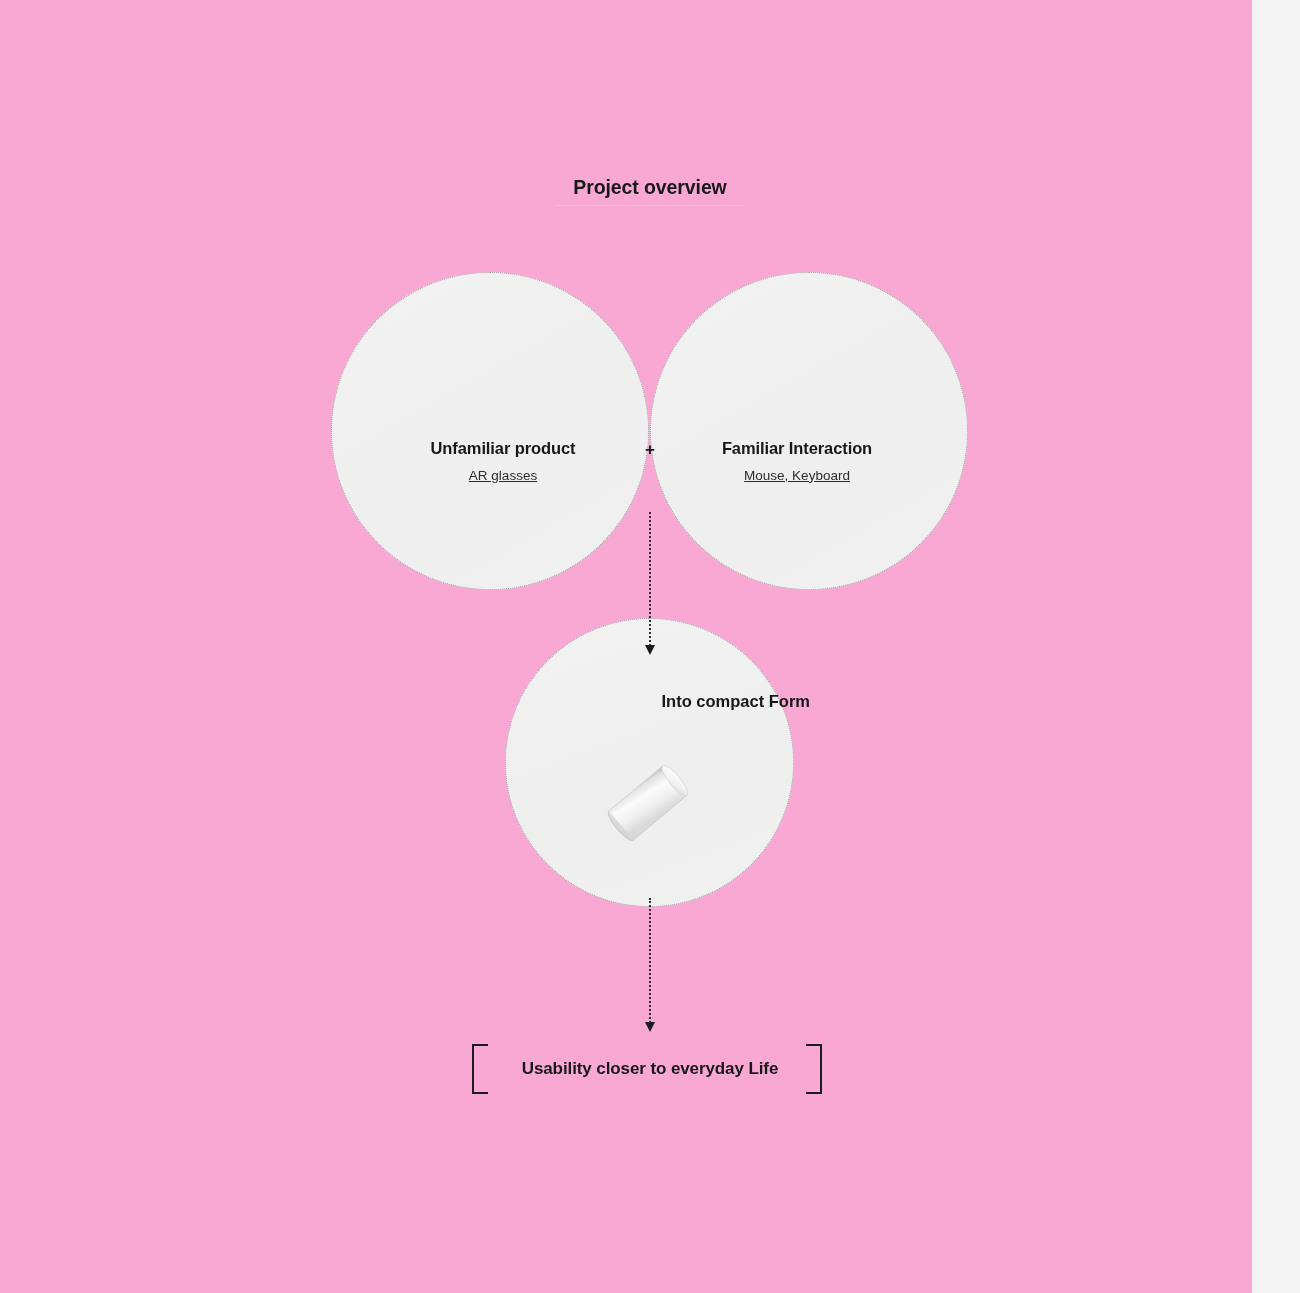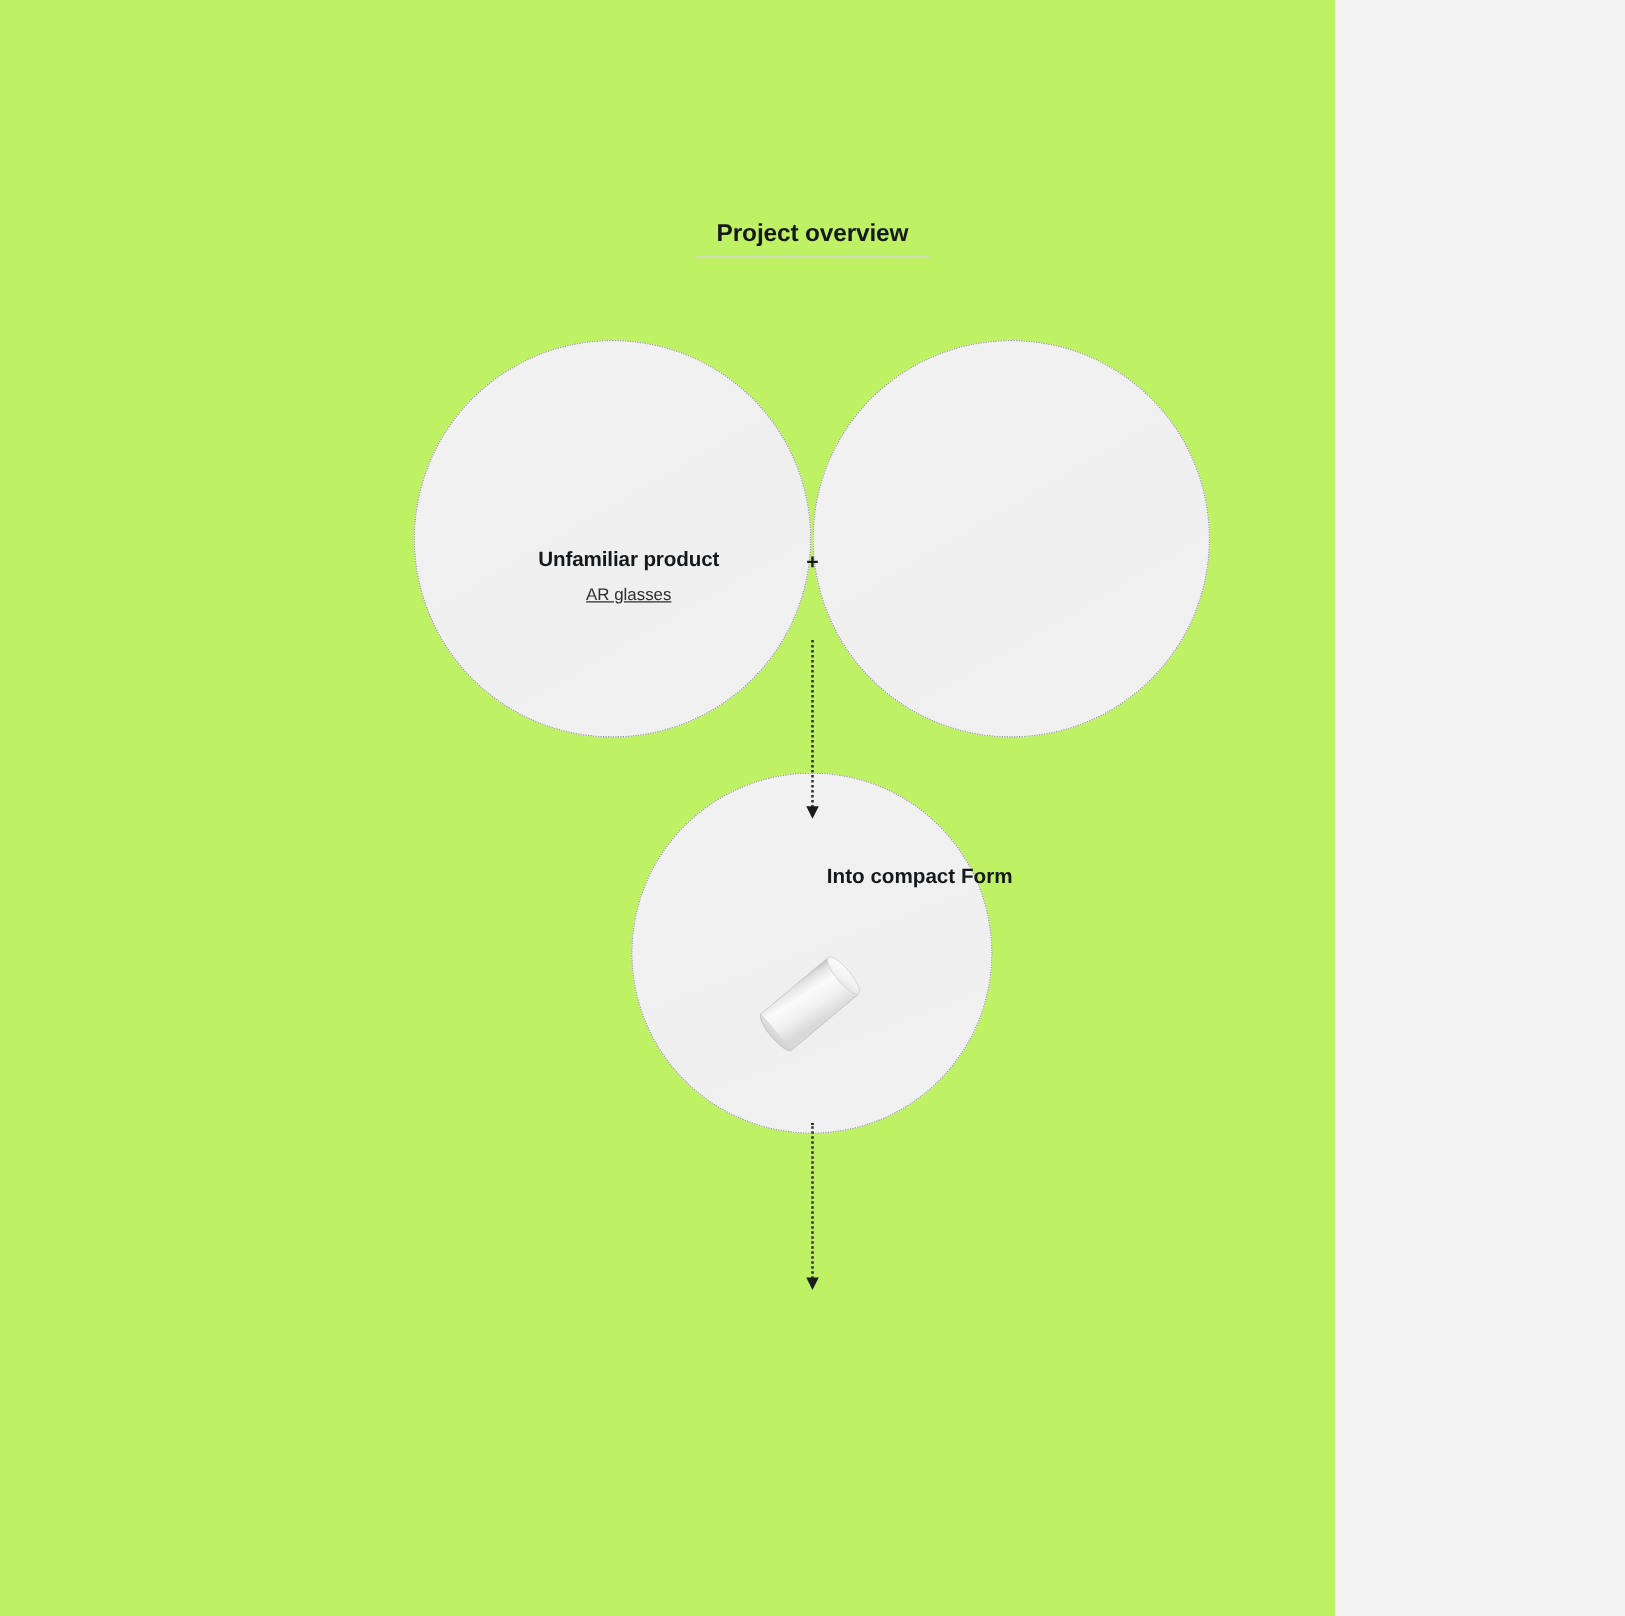--- a/index.html
+++ b/index.html
@@ -4,23 +4,23 @@
 <style>
   * { margin:0; padding:0; box-sizing:border-box; }
   html, body {
     width:1300px; height:1293px;
     background:#f4f4f4;
     font-family:"Liberation Sans", sans-serif;
     -webkit-font-smoothing:antialiased;
   }
   #canvas {
     position:relative;
-    width:1068px; height:1293px;
+    width:1252px; height:1293px;
     overflow:hidden;
-    background:#bef264;
+    background:#f9a8d4;
   }
 
   
   .title-block {
     position:absolute;
     left:0; top:176px;
     width:1300px;
     text-align:center;
   }
   .title-text {
@@ -169,20 +169,24 @@
   <div class="circle" id="circle-right"></div>
   <div class="circle" id="circle-bottom"></div>
 
   <div class="lbl" id="label-left">
     <div class="head">Unfamiliar product</div>
     <div class="sub">AR glasses</div>
   </div>
 
   <div id="plus-sign">+</div>
 
+  <div class="lbl" id="label-right">
+    <div class="head">Familiar Interaction</div>
+    <div class="sub">Mouse, Keyboard</div>
+  </div>
 
   <div id="label-bottom">
     <div class="head">Into compact Form</div>
   </div>
 
   <div class="arrow" id="arrow-1">
     <div class="shaft"></div>
     <div class="head"></div>
   </div>
   <div class="arrow" id="arrow-2">
@@ -220,14 +224,19 @@
         <line x1="33" y1="13" x2="33" y2="83" stroke="#c9c9c9" stroke-width="0.7"></line>
         <line x1="71" y1="13" x2="71" y2="83" stroke="#c4c4c4" stroke-width="0.7"></line>
 
         <path d="M33,83 A19,5.5 0 0 0 71,83" fill="none" stroke="#c2c2c2" stroke-width="0.8"></path>
 
         <ellipse cx="52" cy="13" rx="19" ry="5.5" fill="url(#capGrad)" stroke="#d2d2d2" stroke-width="0.7"></ellipse>
       </g>
     </svg>
   </div>
 
+  <div id="outcome">
+    <div class="bracket" id="bracket-left"></div>
+    <div id="outcome-text">Usability closer to everyday Life</div>
+    <div class="bracket" id="bracket-right"></div>
+  </div>
 
 </div>
 
 </body></html>

